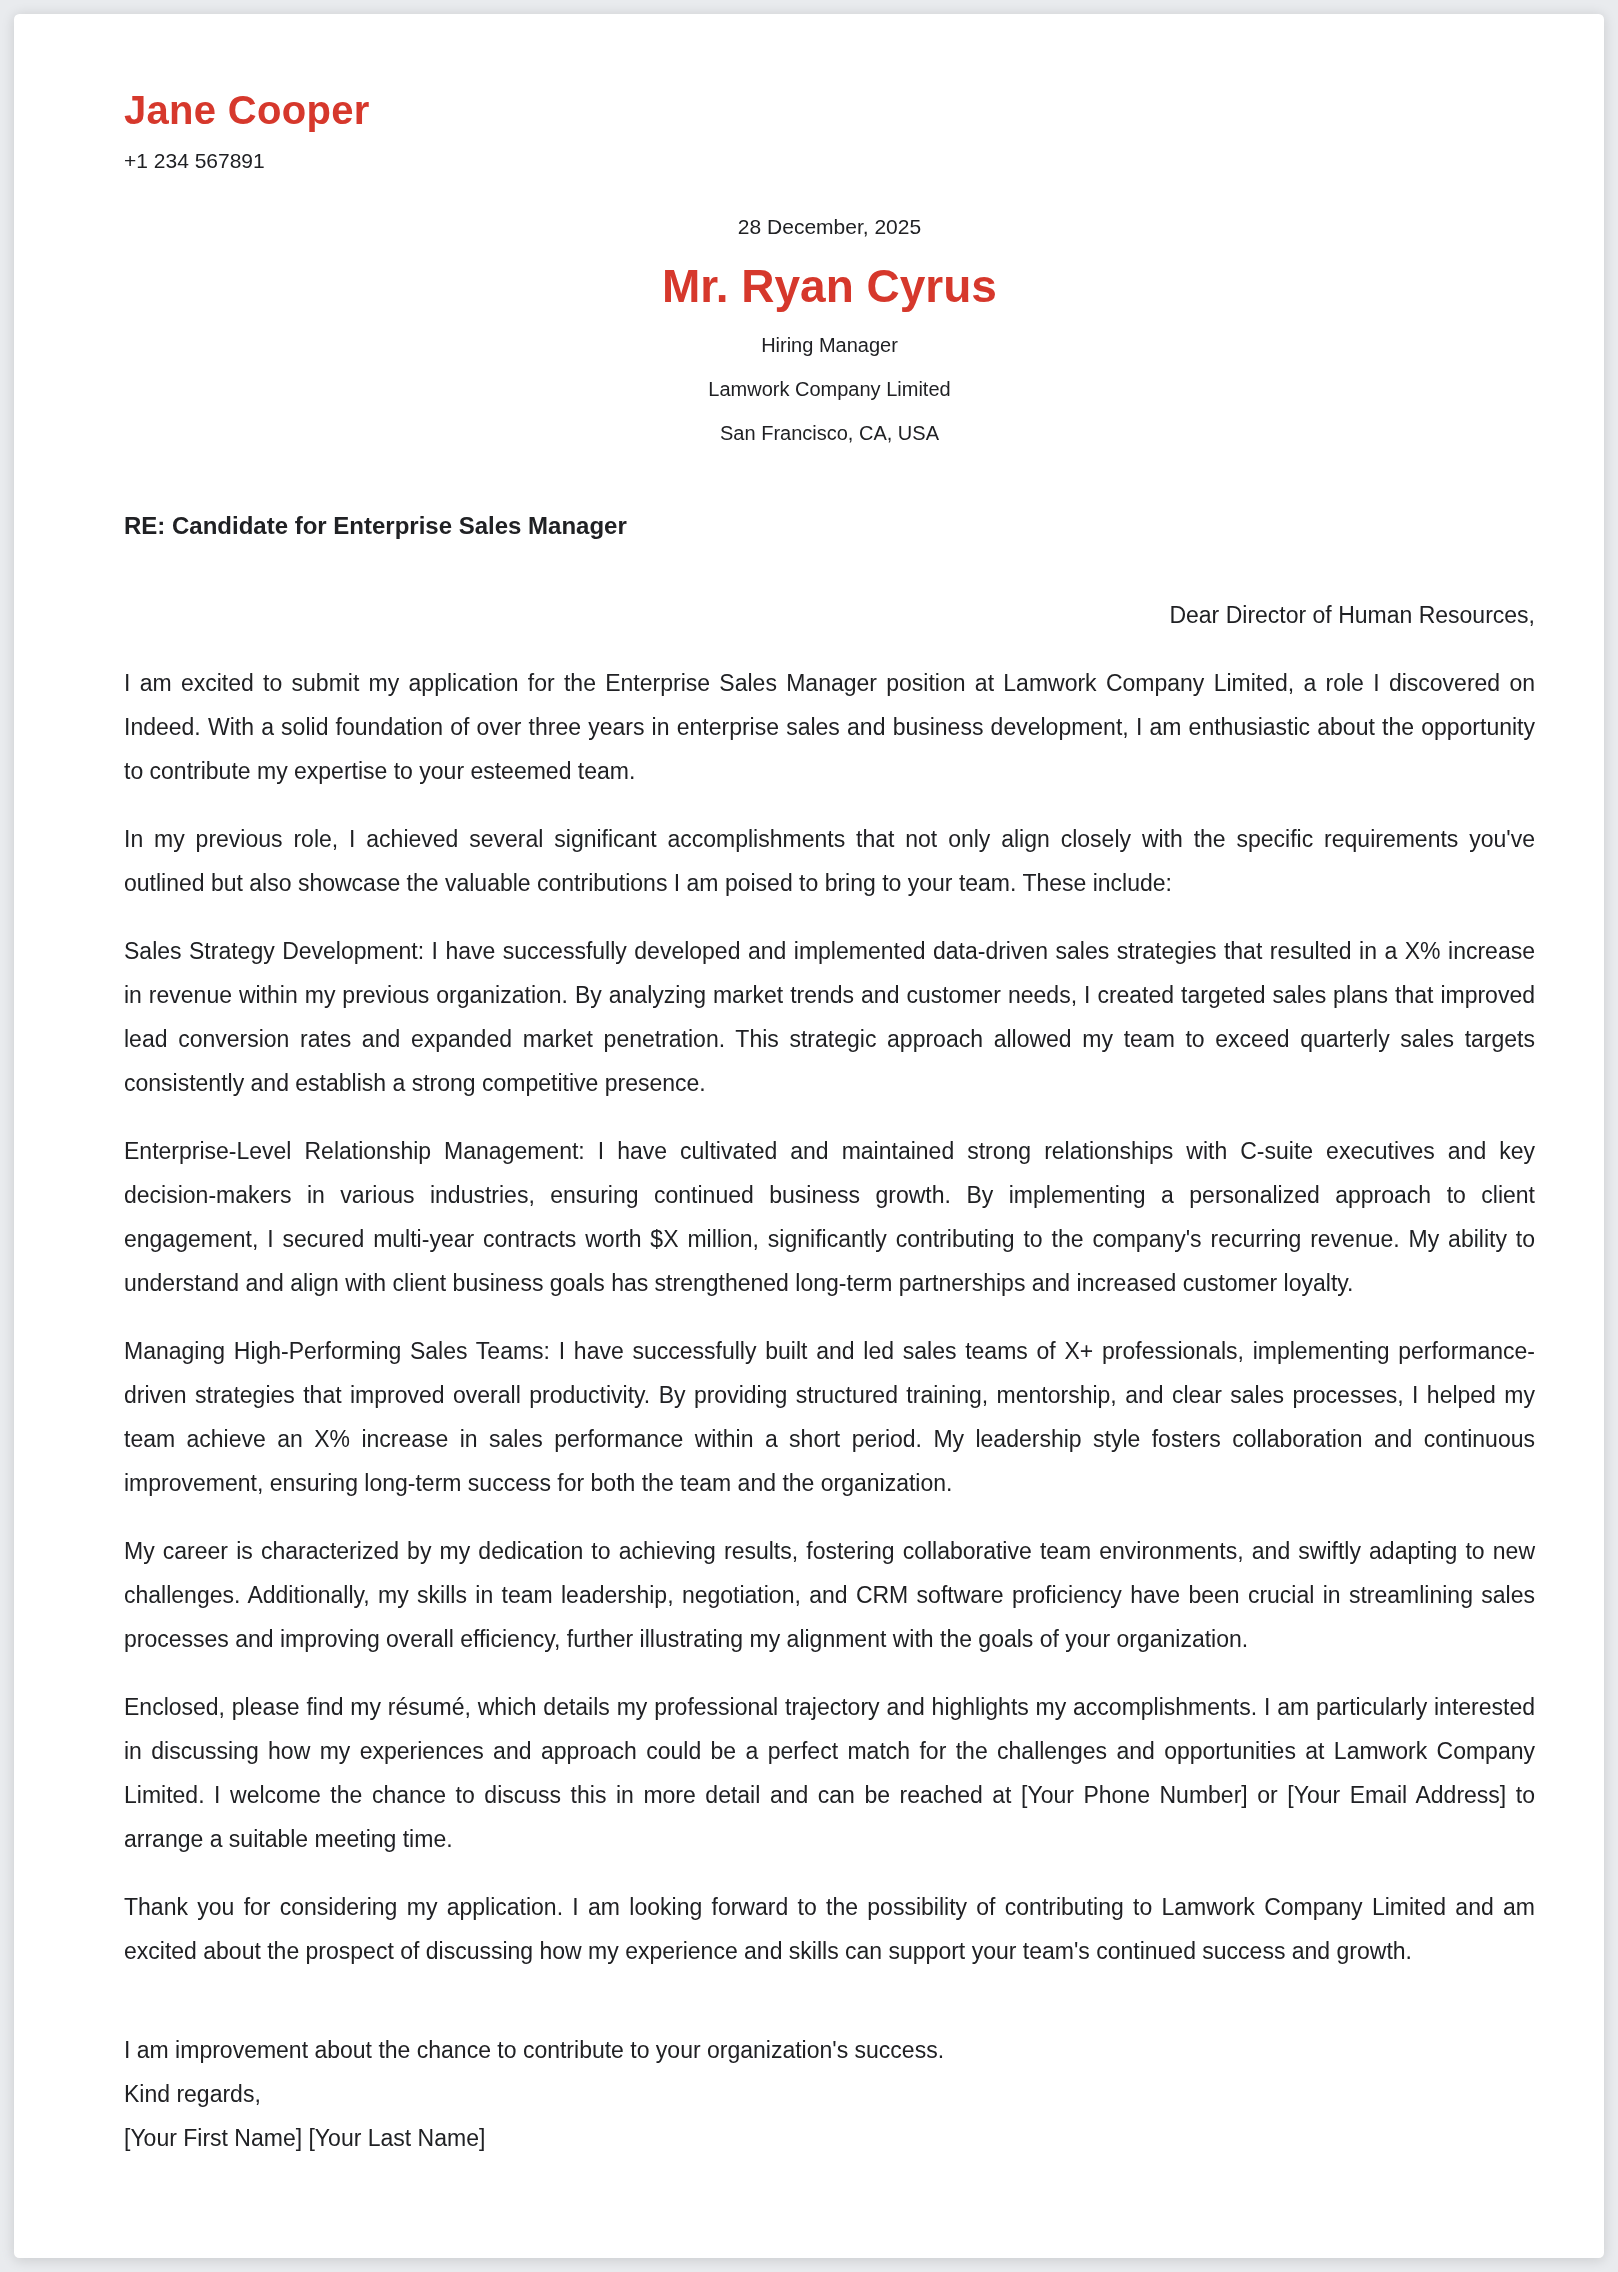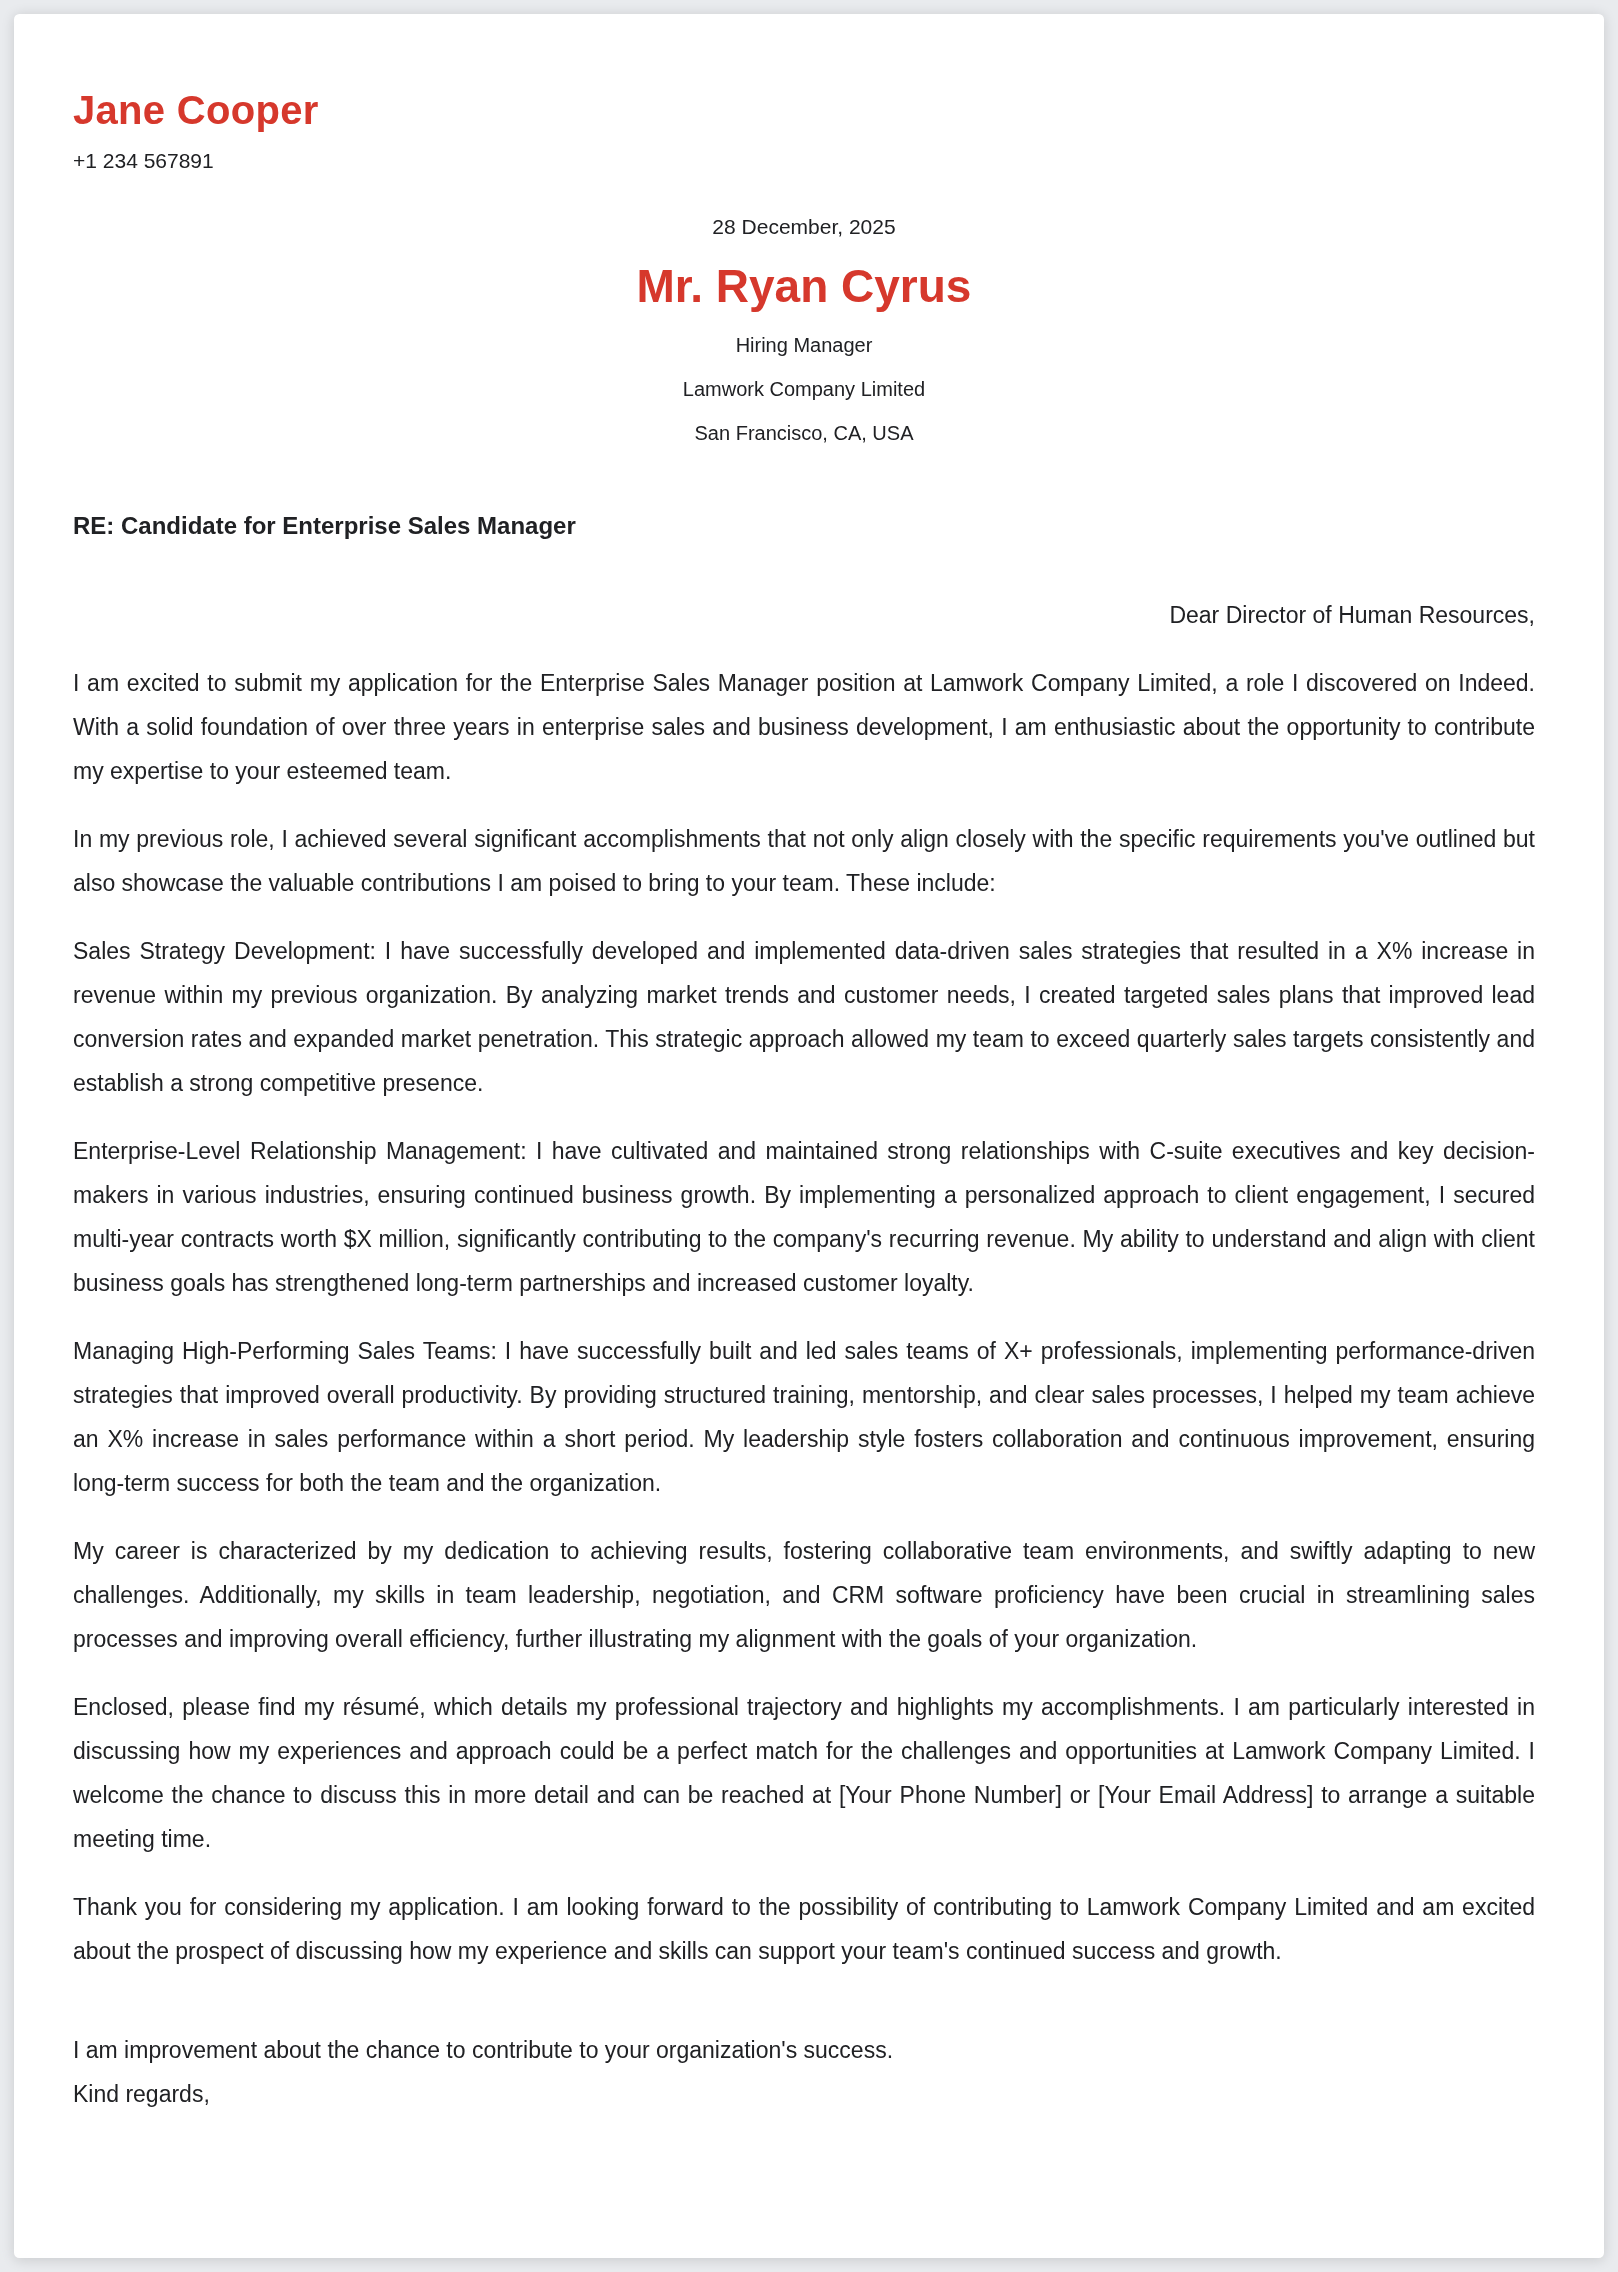--- a/index.html
+++ b/index.html
@@ -10,21 +10,21 @@
     color: #202124;
     overflow: hidden;
   }
   .page {
     width: 1590px;
     height: 2244px;
     margin: 14px;
     background: #ffffff;
     border-radius: 5.3px;
     box-shadow: 0 1.8px 12.3px rgba(0,0,0,0.14);
-    padding: 74px 69px 0 59px;
+    padding: 74px 69px 0 110px;
     overflow: hidden;
   }
   .header {
     display: flex;
     justify-content: space-between;
     align-items: flex-start;
   }
   .sender-name {
     color: var(--accent, #d6382c);
     font-size: 40px;
@@ -123,16 +123,17 @@
     <p class="para">Enterprise-Level Relationship Management: I have cultivated and maintained strong relationships with C-suite executives and key decision-makers in various industries, ensuring continued business growth. By implementing a personalized approach to client engagement, I secured multi-year contracts worth $X million, significantly contributing to the company's recurring revenue. My ability to understand and align with client business goals has strengthened long-term partnerships and increased customer loyalty.</p>
     <p class="para">Managing High-Performing Sales Teams: I have successfully built and led sales teams of X+ professionals, implementing performance-driven strategies that improved overall productivity. By providing structured training, mentorship, and clear sales processes, I helped my team achieve an X% increase in sales performance within a short period. My leadership style fosters collaboration and continuous improvement, ensuring long-term success for both the team and the organization.</p>
     <p class="para">My career is characterized by my dedication to achieving results, fostering collaborative team environments, and swiftly adapting to new challenges. Additionally, my skills in team leadership, negotiation, and CRM software proficiency have been crucial in streamlining sales processes and improving overall efficiency, further illustrating my alignment with the goals of your organization.</p>
     <p class="para">Enclosed, please find my résumé, which details my professional trajectory and highlights my accomplishments. I am particularly interested in discussing how my experiences and approach could be a perfect match for the challenges and opportunities at Lamwork Company Limited. I welcome the chance to discuss this in more detail and can be reached at [Your Phone Number] or [Your Email Address] to arrange a suitable meeting time.</p>
     <p class="para">Thank you for considering my application. I am looking forward to the possibility of contributing to Lamwork Company Limited and am excited about the prospect of discussing how my experience and skills can support your team's continued success and growth.</p>
   </div>
 
   <div class="closing">
     <p>I am improvement about the chance to contribute to your organization's success.</p>
     <p>Kind regards,</p>
+    <p class="signature">[Your First Name] [Your Last Name]</p>
   </div>
 
 </div>
 
 
 </body></html>

